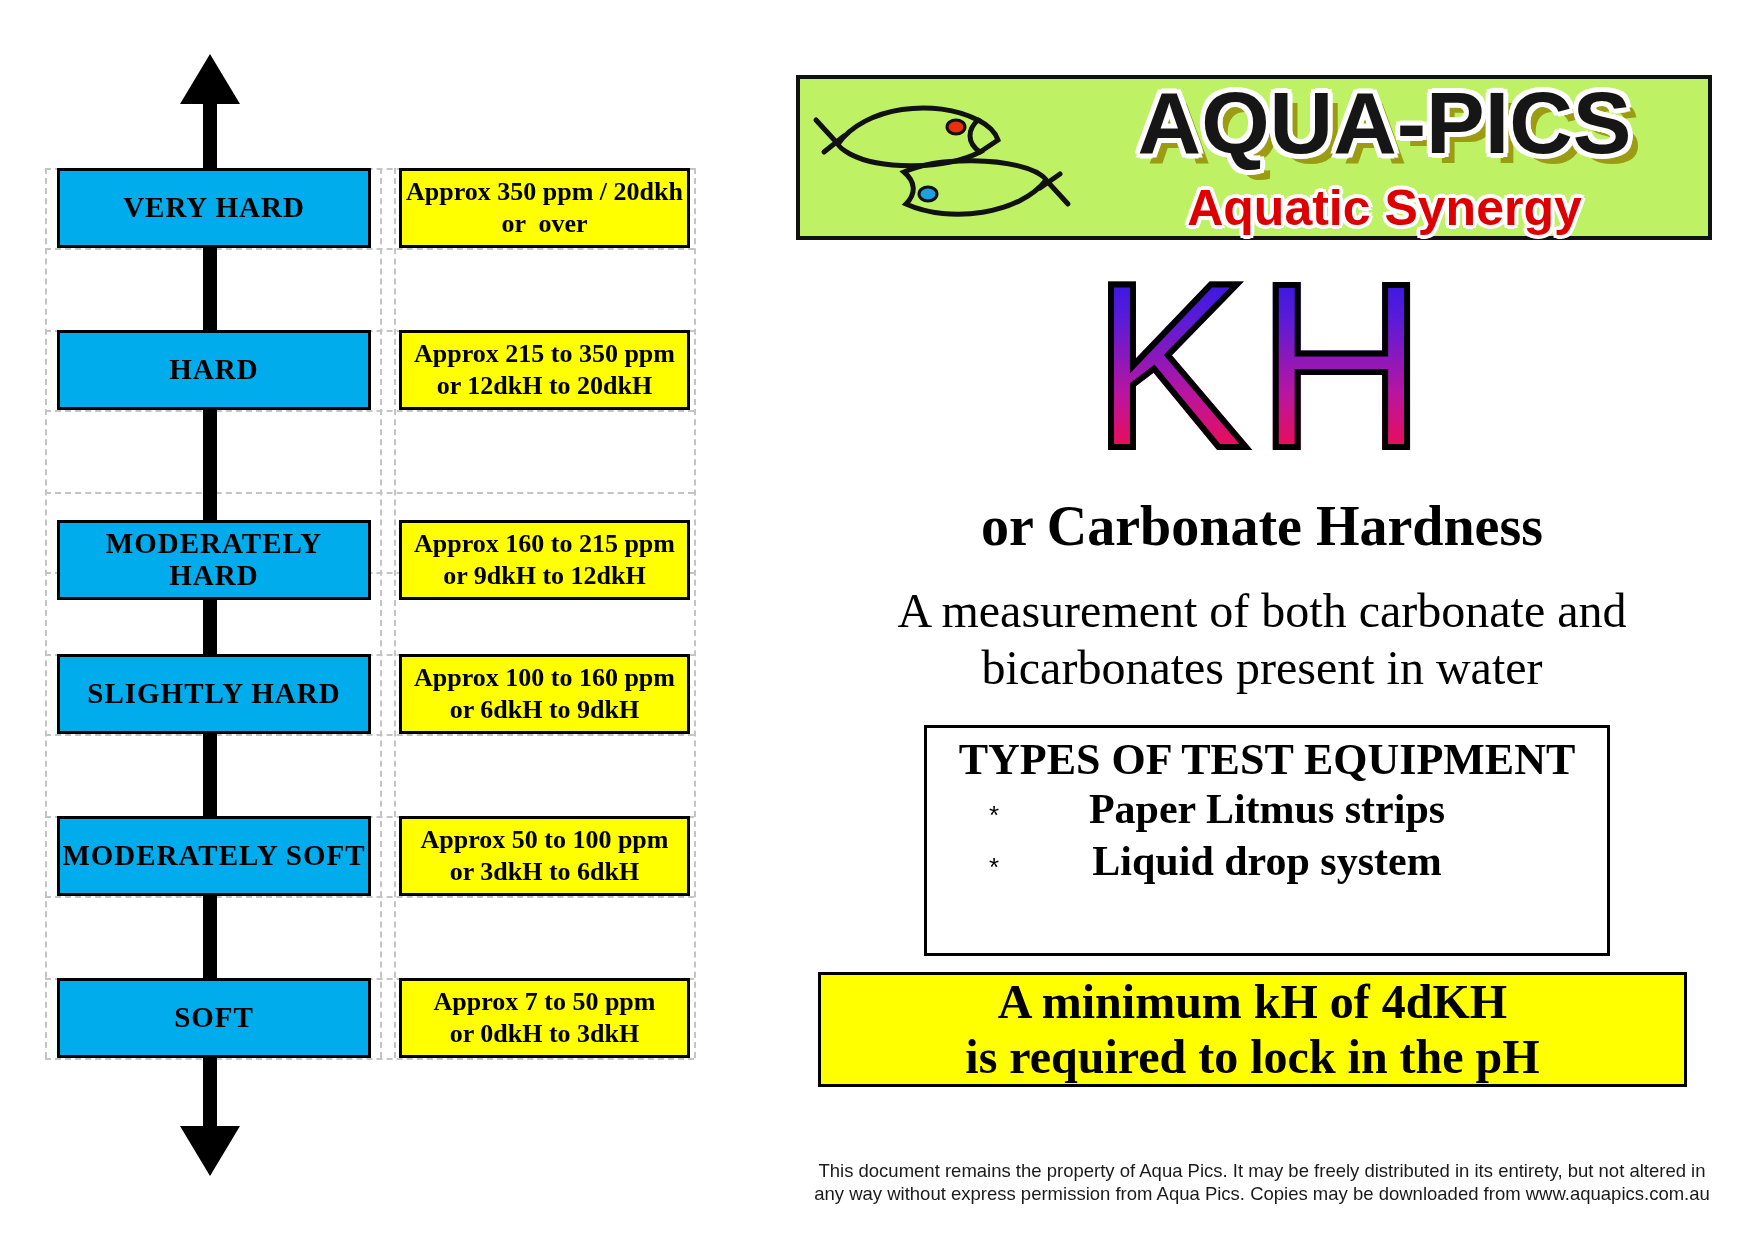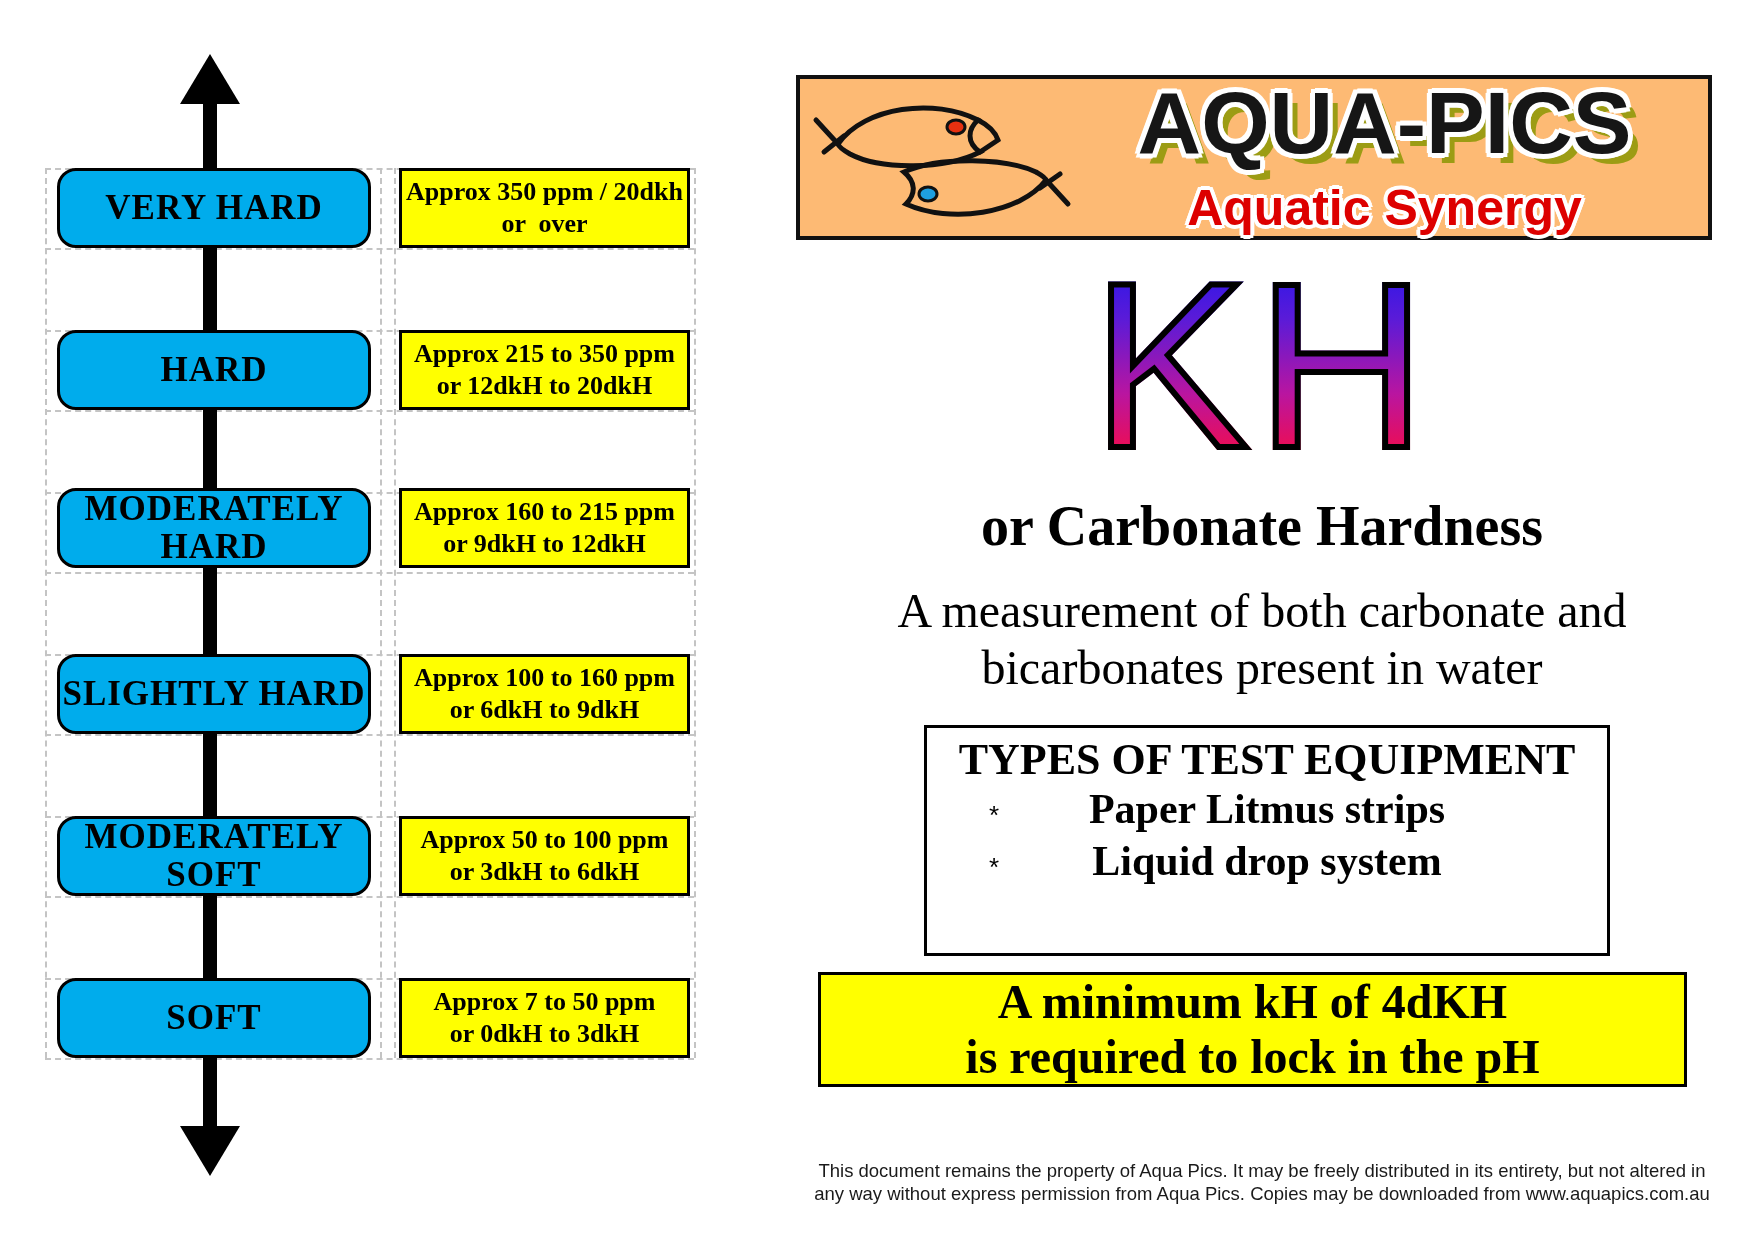--- a/index.html
+++ b/index.html
@@ -17,30 +17,30 @@
   .gridline{position:absolute;z-index:1;}
   .gridline.h{border-top:2px dashed #c4c4c4;height:0;}
   .gridline.v{border-left:2px dashed #c4c4c4;width:0;}
 
   .arrow-svg{position:absolute;left:150px;top:40px;z-index:2;}
 
   .scale-row{position:absolute;z-index:3;display:flex;flex-direction:column;
     align-items:center;justify-content:center;text-align:center;
     border:3px solid #000;font-weight:bold;white-space:pre-line;}
   .hardness-box{left:57px;width:314px;height:80px;background:#00ACEC;
-    font-size:35px;letter-spacing:1px;line-height:1.1;border-radius:19px;}
+    font-size:29px;letter-spacing:1px;line-height:1.1;}
   .range-box{left:399px;width:291px;height:80px;background:#FFFF00;
     font-size:26px;line-height:1.25;white-space:pre-wrap;}
-  .r0{top:168px;} .r1{top:330px;} .r2{top:488px;text-align:center;}
+  .r0{top:168px;} .r1{top:330px;} .r2{top:520px;text-align:center;}
   .r3{top:654px;} .r4{top:816px;} .r5{top:978px;}
 
   
   .logo-box{
     position:absolute;left:796px;top:75px;width:916px;height:165px;
-    background:#fdba74;border:4px solid #111;display:flex;align-items:center;
+    background:#bef264;border:4px solid #111;display:flex;align-items:center;
     padding:4px 14px 4px 10px;z-index:3;
   }
   .fish-wrap{width:265px;height:148px;flex:0 0 auto;}
   .logo-text{flex:1;display:flex;flex-direction:column;align-items:center;justify-content:center;margin-top:-4px;}
   .brand{
     font-family:var(--sans);font-weight:bold;font-size:88px;line-height:1.0;
     color:#161616;letter-spacing:0px;
     text-shadow:
       -4px -4px 0 #fff, 4px -4px 0 #fff, -4px 4px 0 #fff, 4px 4px 0 #fff,
       -5px 0 0 #fff, 5px 0 0 #fff, 0 -5px 0 #fff, 0 5px 0 #fff,

